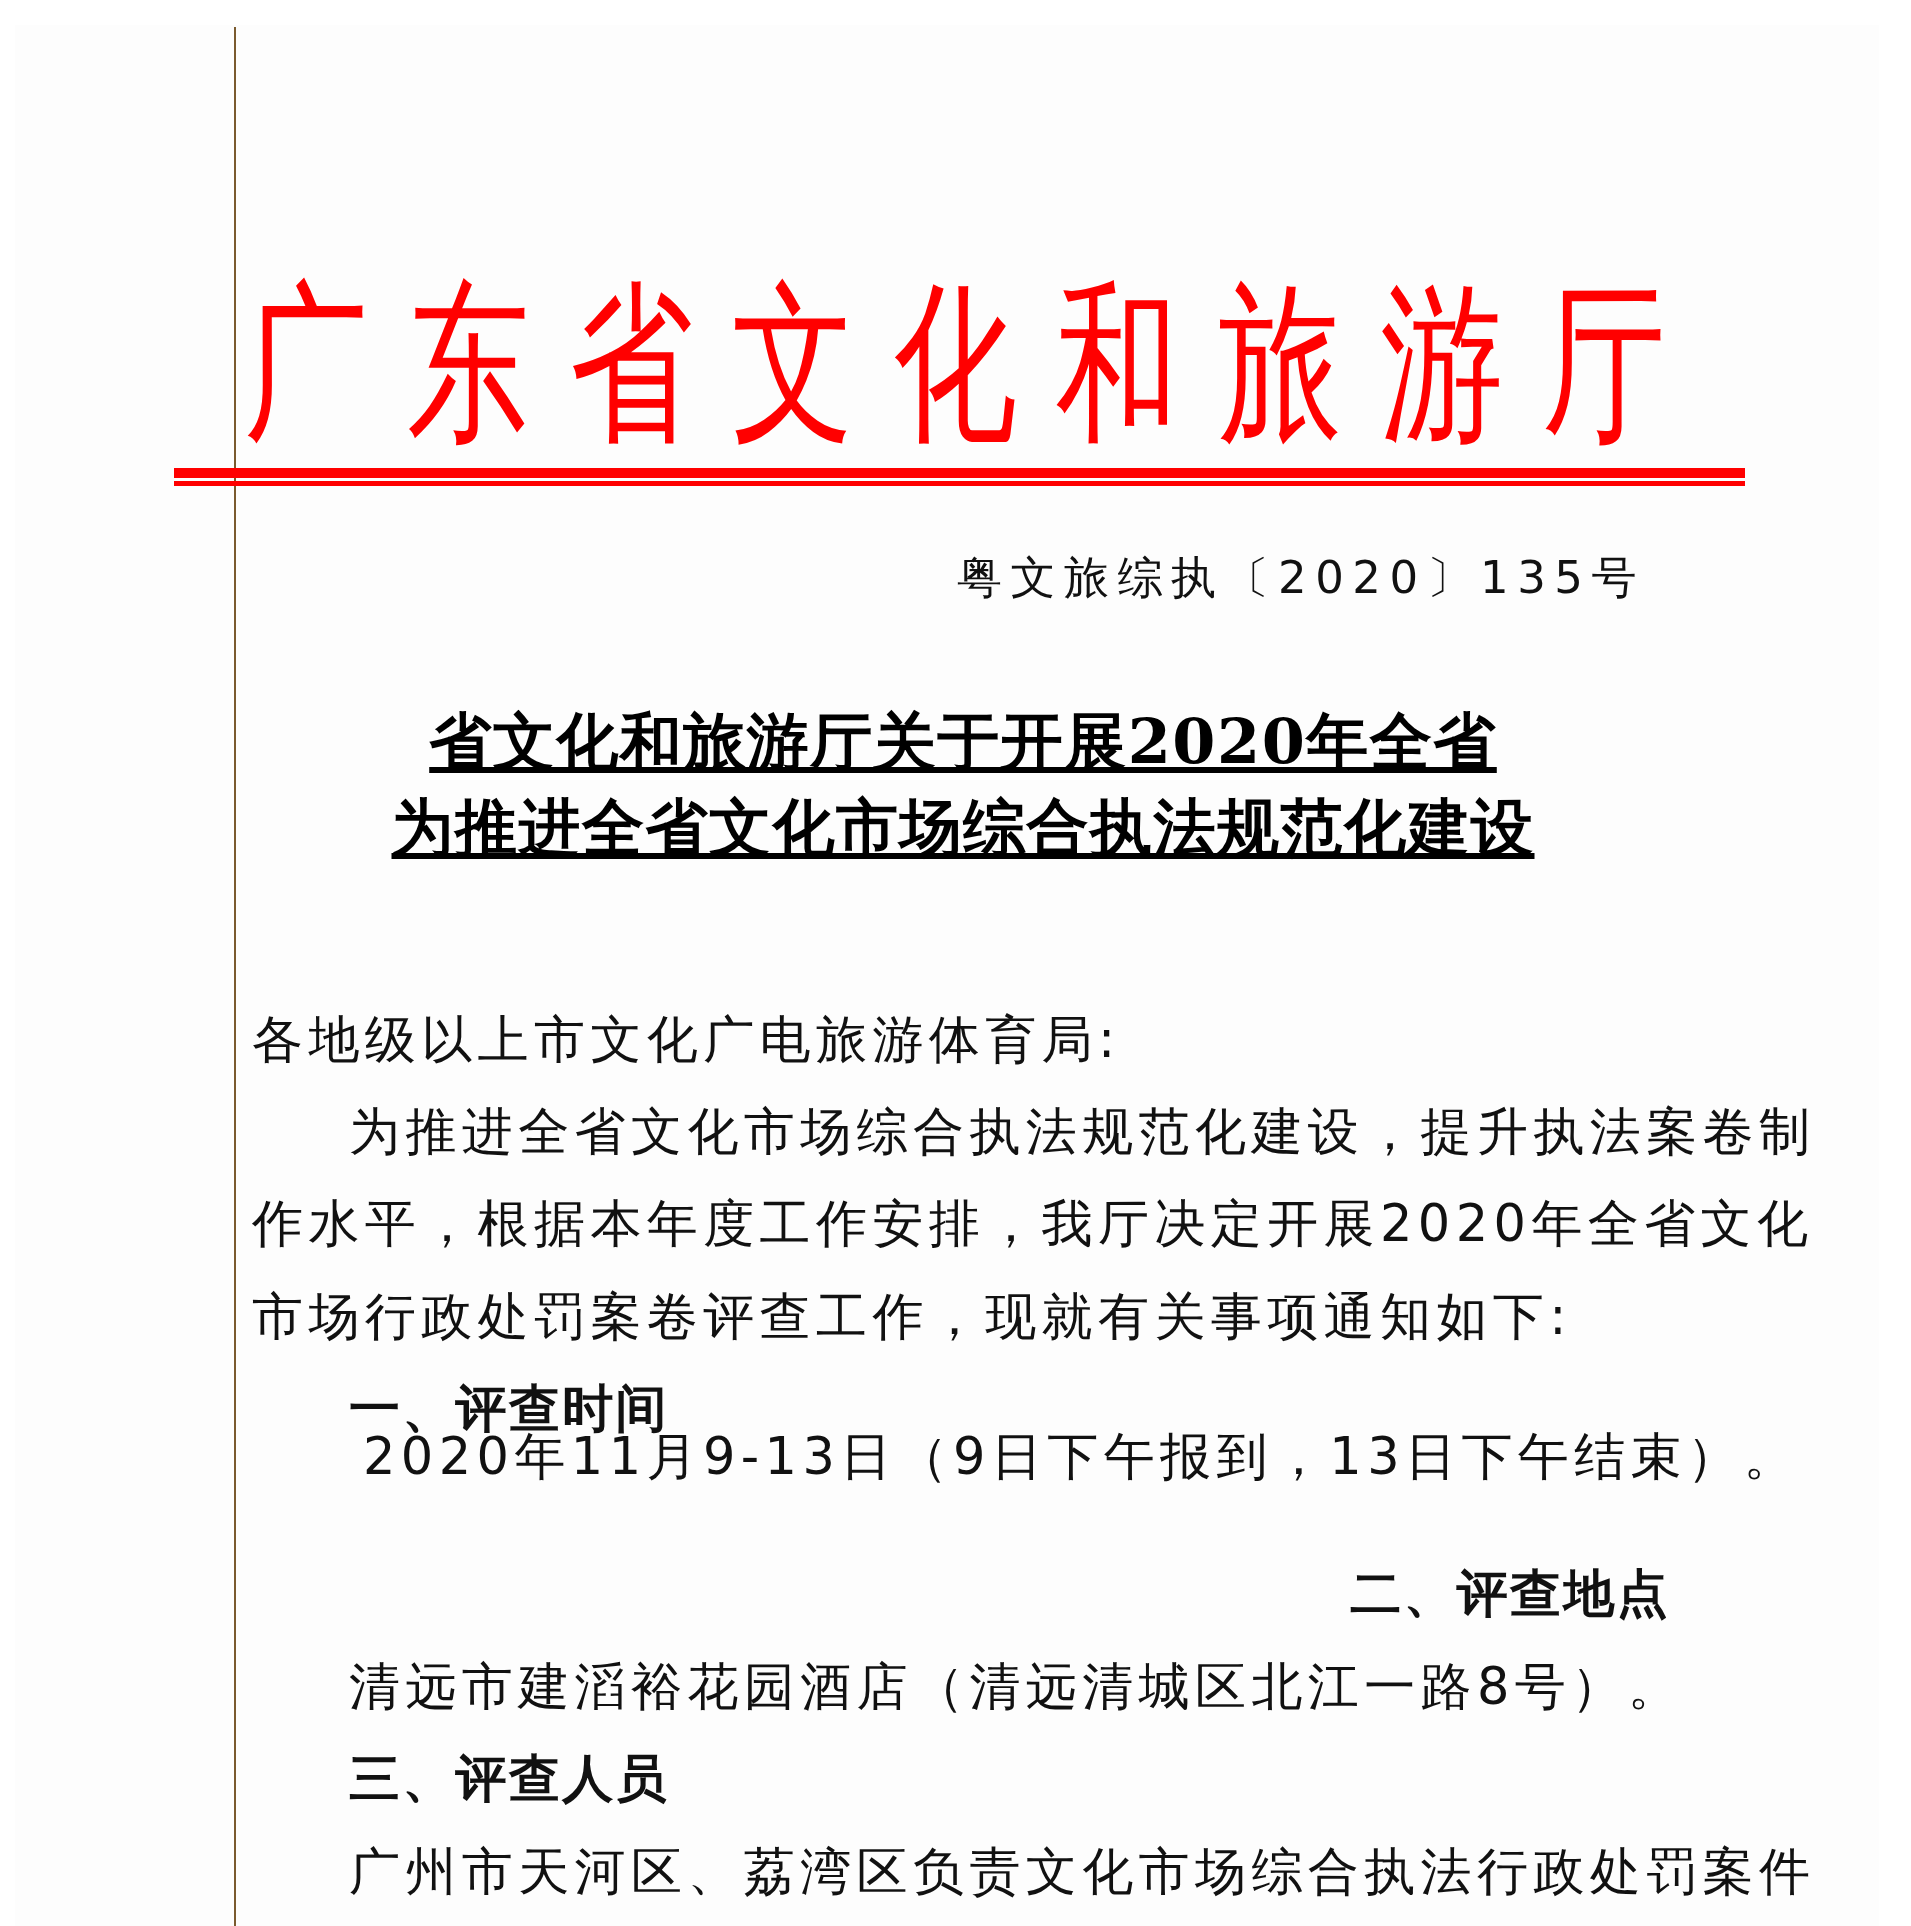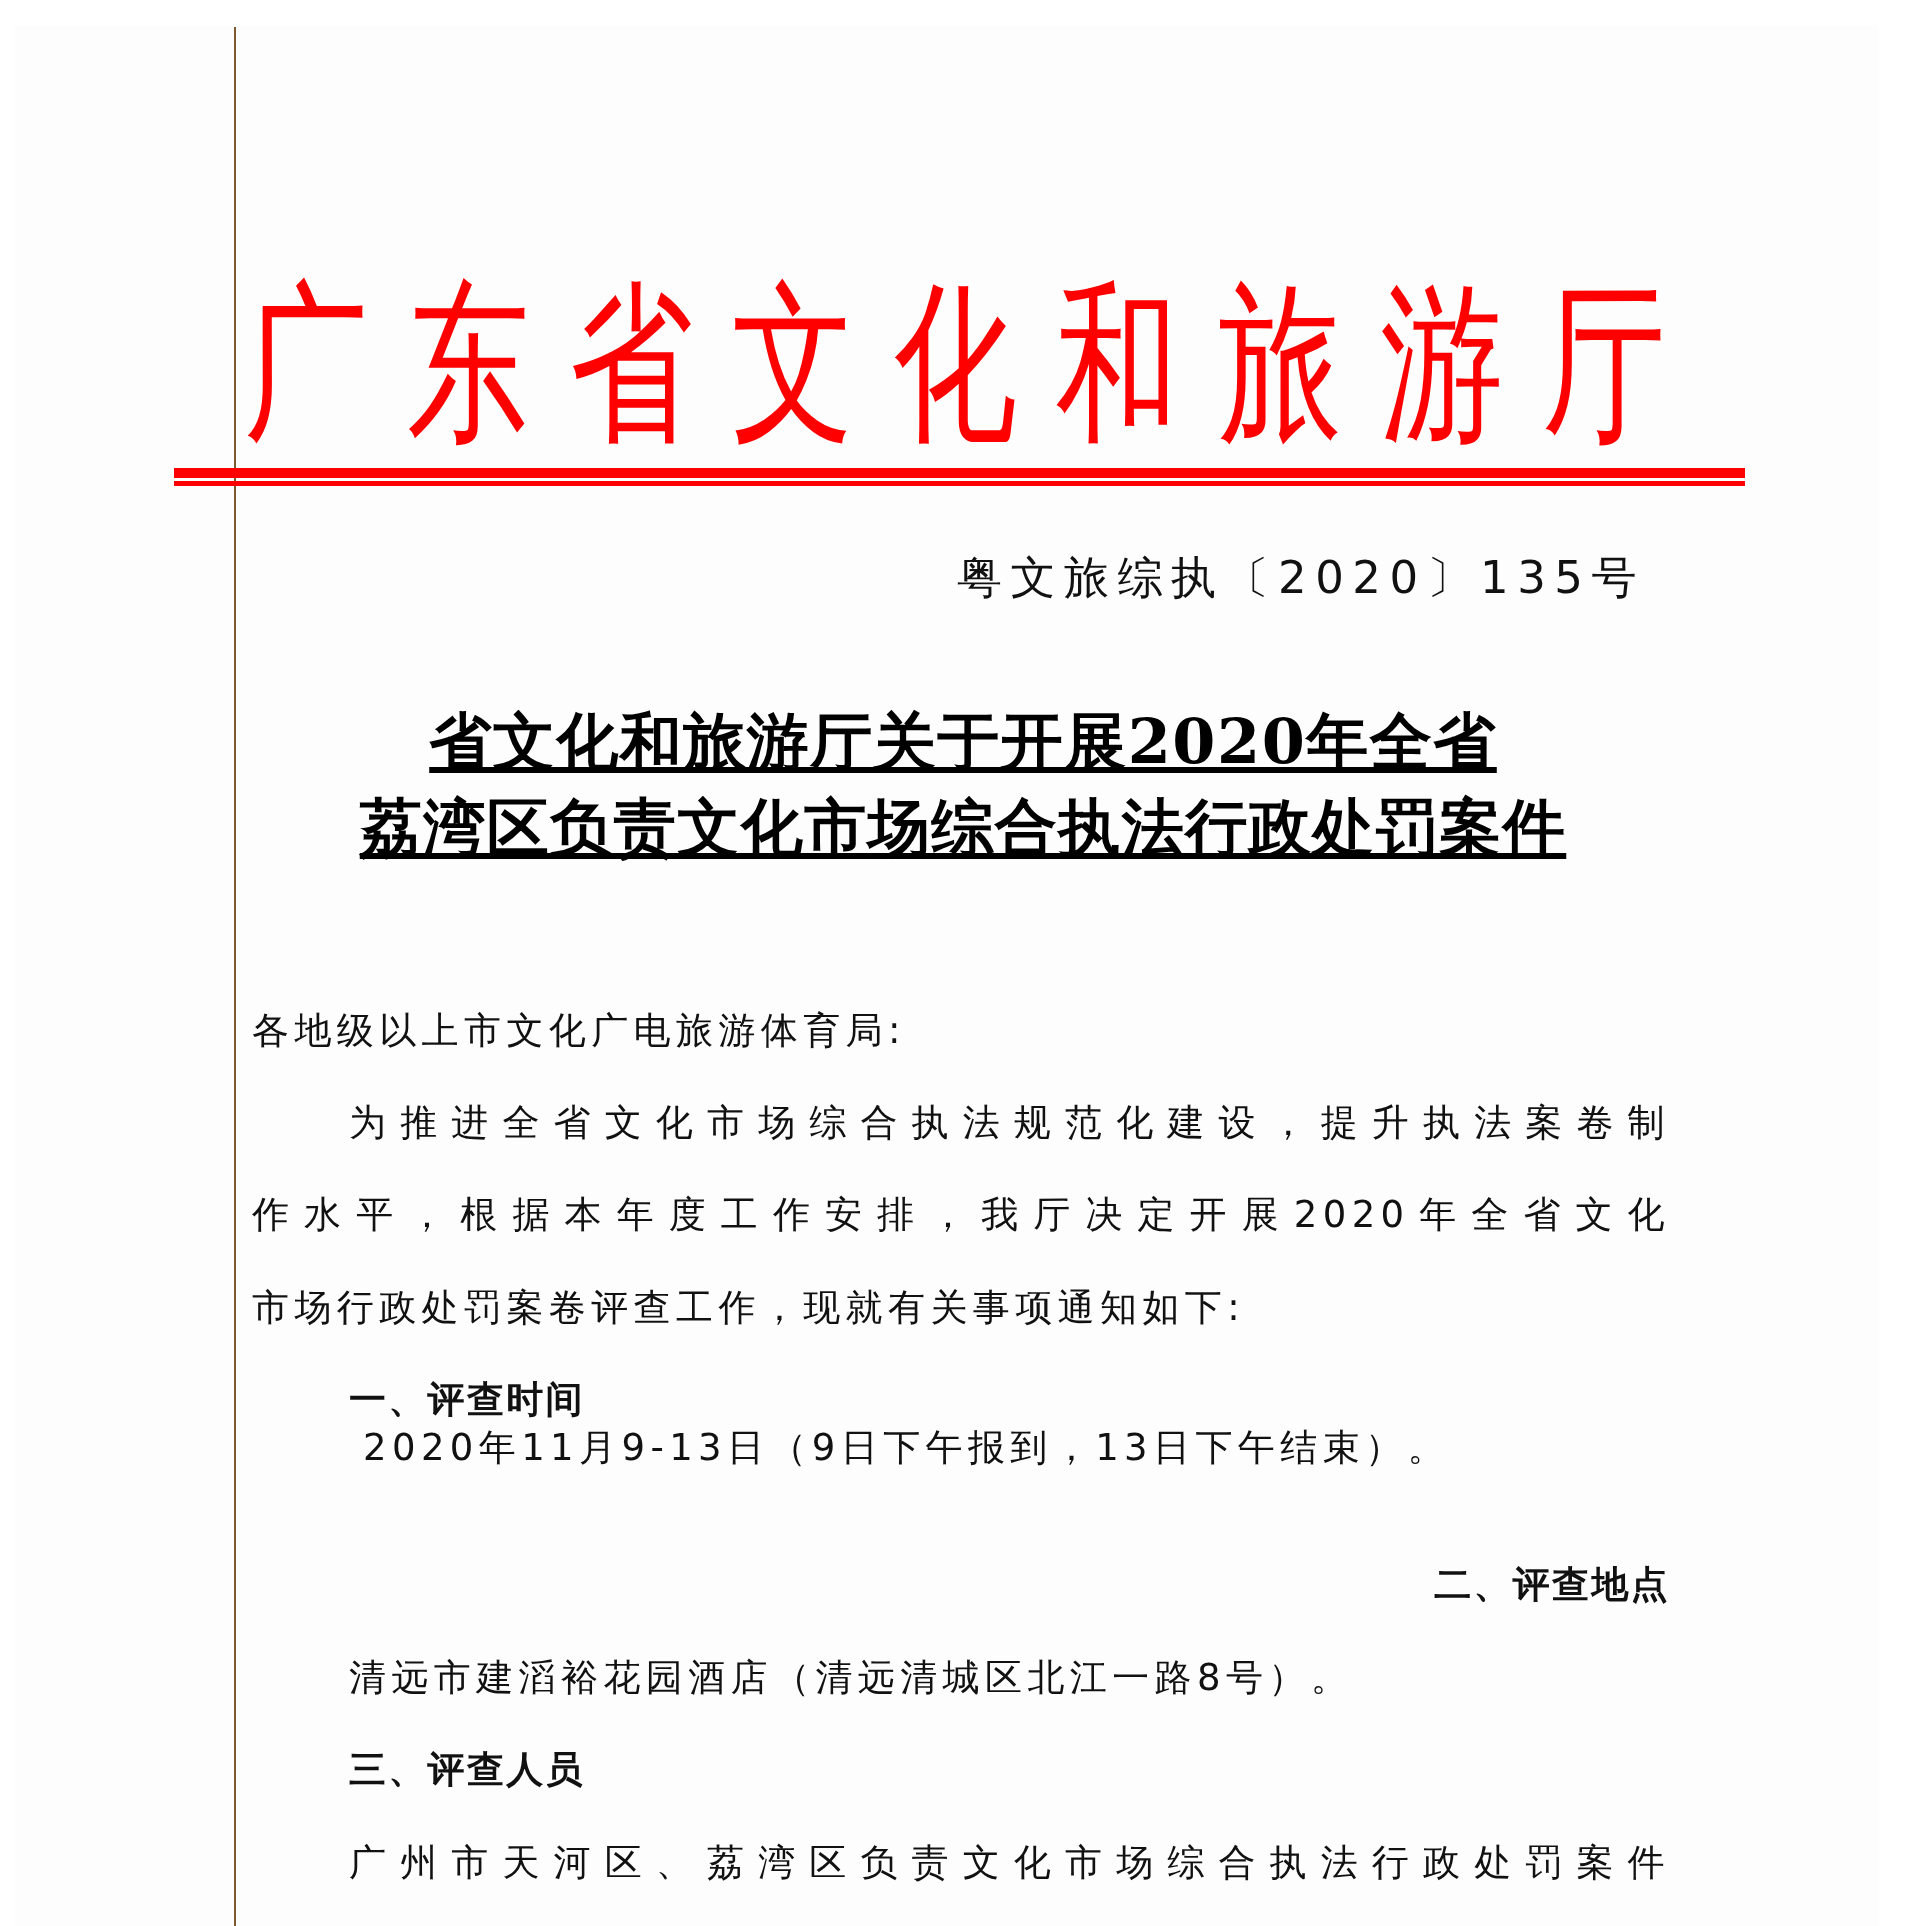--- a/index.html
+++ b/index.html
@@ -82,21 +82,21 @@
       text-decoration: underline;
     }
     .title-line-1 { top: 711px; }
     .title-line-2 { top: 797px; }
 
     .body-line {
       position: absolute;
       left: 252px;
       width: 1418px;
       font-family: "DejaVu Sans", "Liberation Sans", sans-serif;
-      font-size: 37px;
+      font-size: 51px;
       line-height: 1.2;
       letter-spacing: 5.4px;
       color: #111;
       white-space: nowrap;
     }
     .indent { left: 349px; width: 1321px; }
     .justify {
       text-align: justify;
       text-align-last: justify;
     }
@@ -123,21 +123,21 @@
   <span>游</span>
   <span>厅</span>
 </div>
 
 <div class="rule-thick top-rule-thick"></div>
 <div class="rule-thin top-rule-thin"></div>
 
 <div class="doc-number">粤文旅综执〔2020〕135号</div>
 
 <div class="title title-line-1">省文化和旅游厅关于开展2020年全省</div>
-<div class="title title-line-2">荔湾区负责文化市场综合执法行政处罚案件</div>
+<div class="title title-line-2">为推进全省文化市场综合执法规范化建设</div>
 
 <div class="body-line" style="top:1009px;">各地级以上市文化广电旅游体育局:</div>
 
 <div class="body-line indent justify" style="top:1101px;">为推进全省文化市场综合执法规范化建设，提升执法案卷制</div>
 <div class="body-line justify" style="top:1193px;">作水平，根据本年度工作安排，我厅决定开展2020年全省文化</div>
 <div class="body-line" style="top:1286px;">市场行政处罚案卷评查工作，现就有关事项通知如下:</div>
 
 <div class="body-line indent heading" style="top:1378px;">一、评查时间</div>
 <div class="body-line indent" style="top:1426px;margin-left:14px;">2020年11月9-13日（9日下午报到，13日下午结束）。</div>
 

